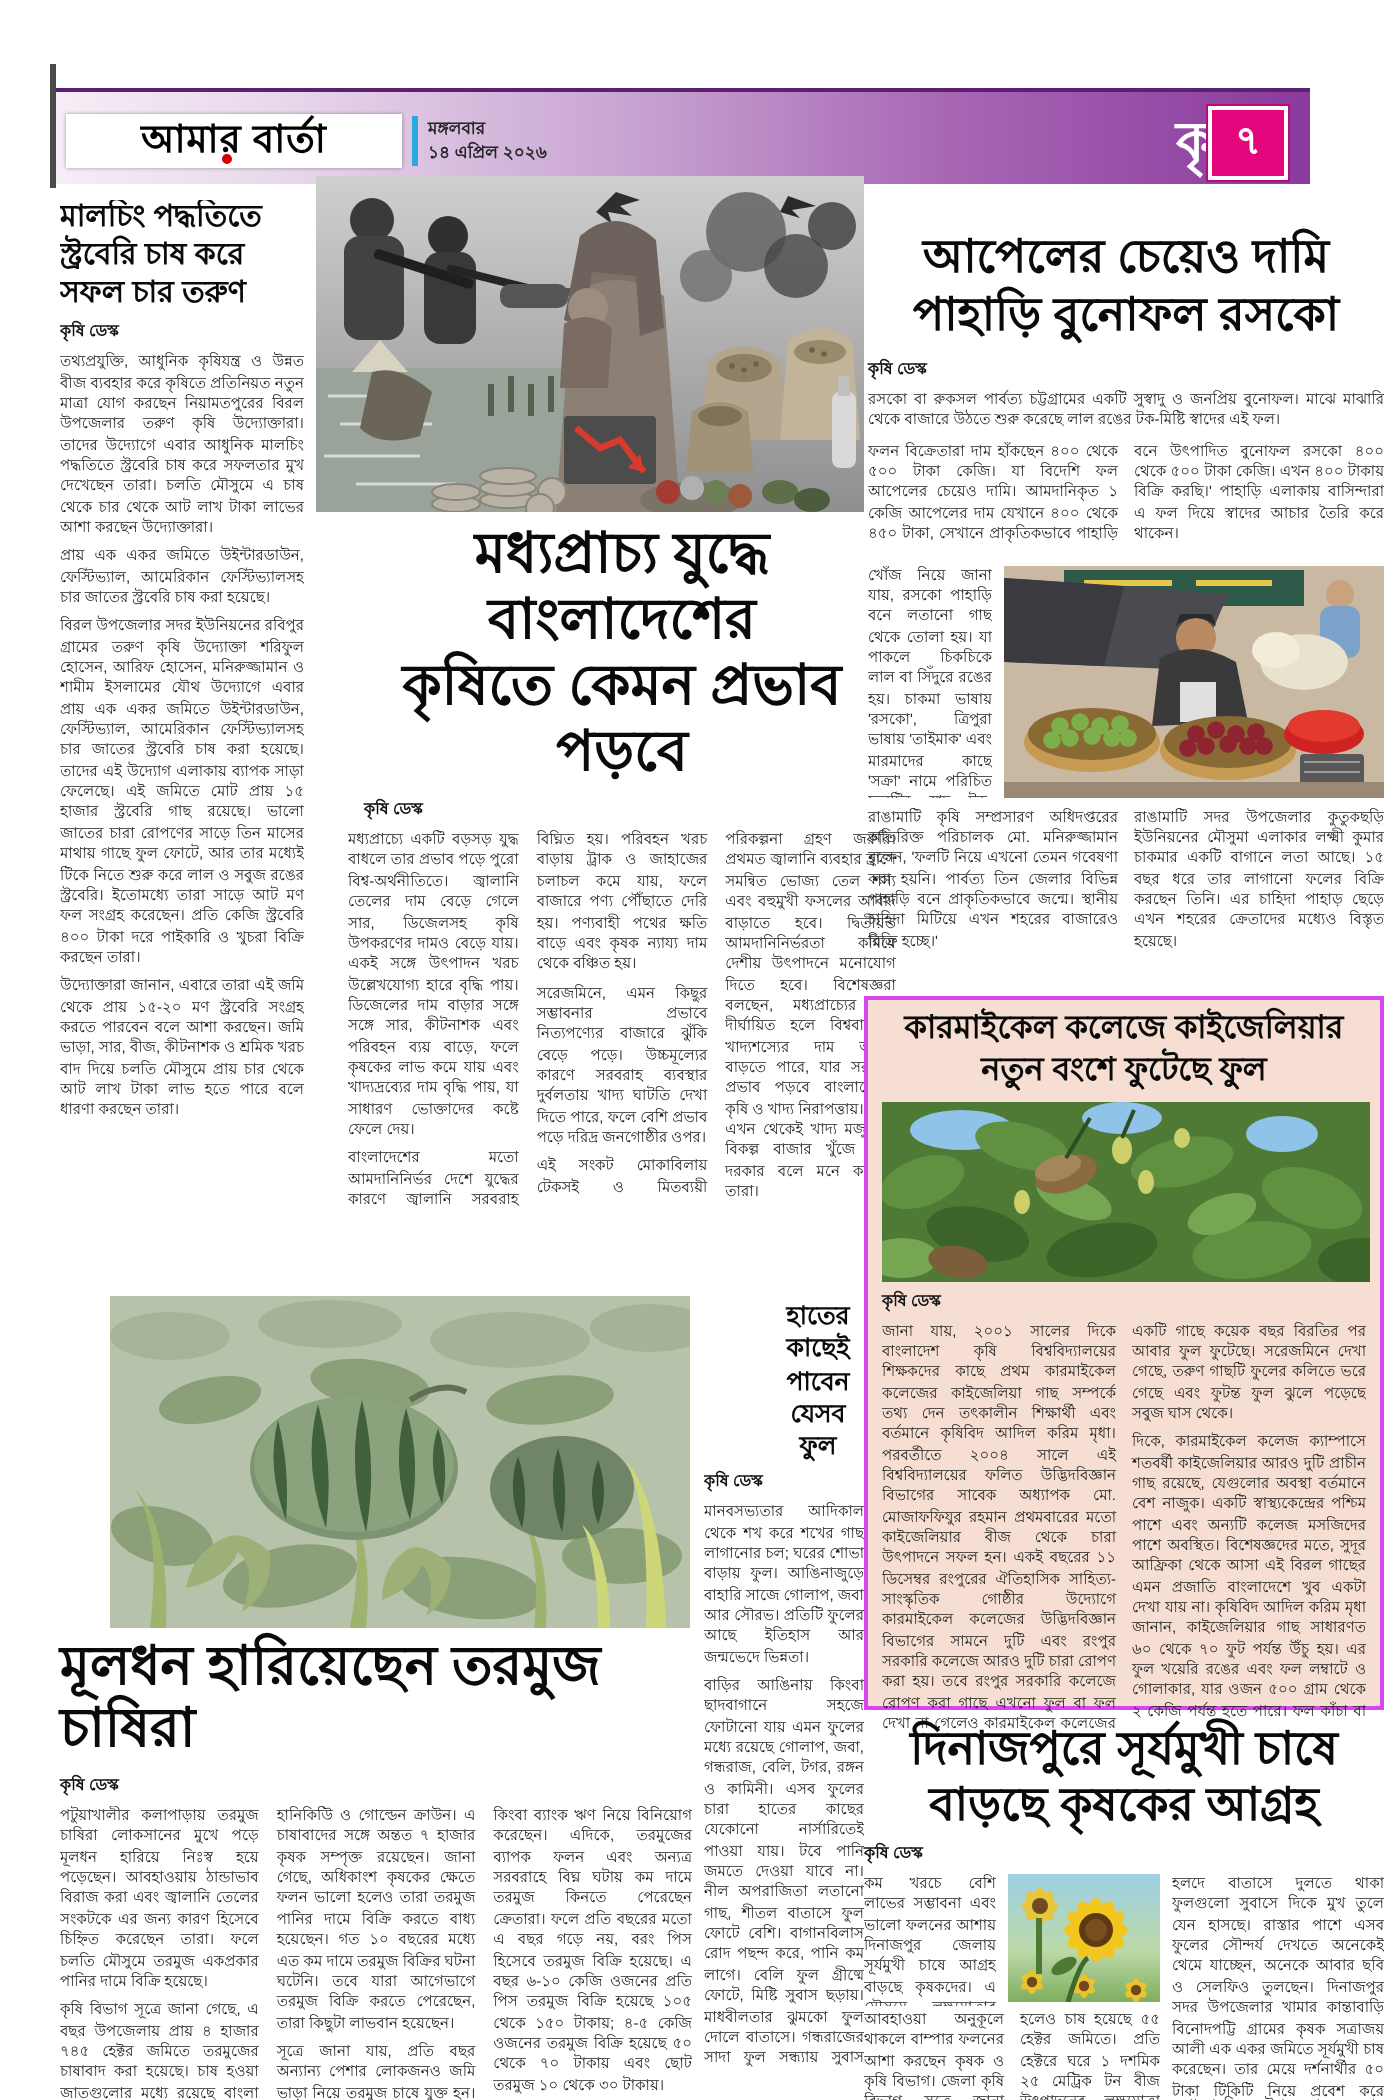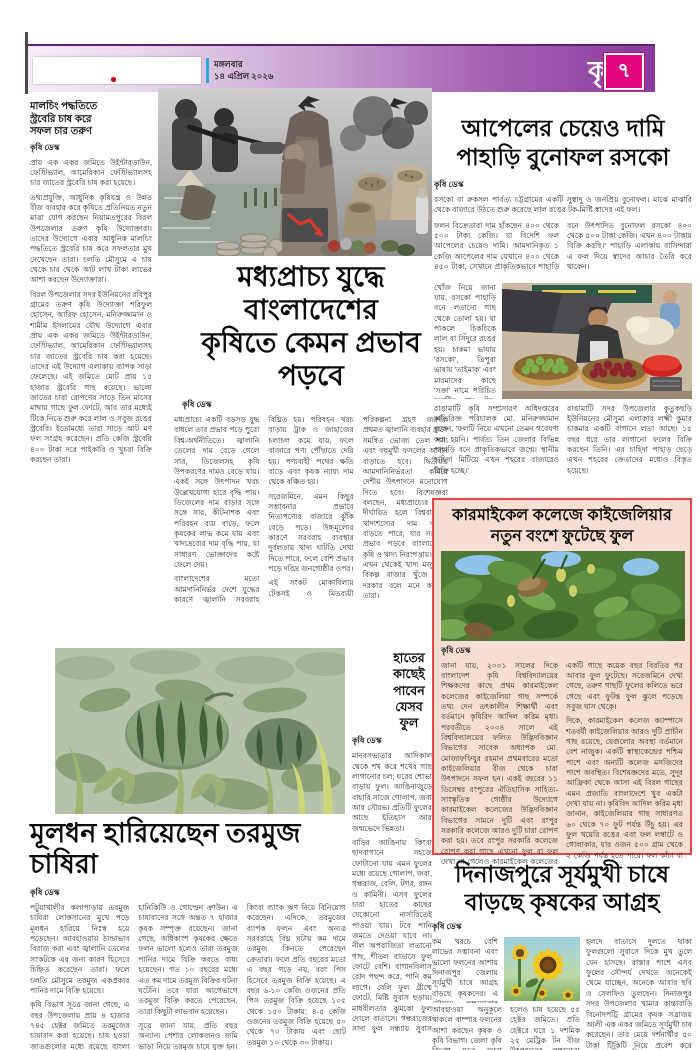--- a/index.html
+++ b/index.html
@@ -23,52 +23,54 @@
   
   .art{position:absolute;}
   .hl{font-weight:bold;color:#0a0a0a;white-space:pre-line;}
   .byline{font-size:8px;font-weight:bold;color:#111;margin:3px 0 4px 0;}
   .bt{font-size:7.5px;line-height:1.38;text-align:justify;color:#222;overflow:hidden;}
   .bt p{margin:0 0 4px 0;}
   .cols2{column-count:2;column-gap:8px;}
   .cols3{column-count:3;column-gap:9px;}
   .photo{display:block;overflow:hidden;}
   .photo svg{display:block;}
-  .boxart{background:#f7ded2;border:2px solid #ef4444;box-sizing:border-box;padding:5px 7px;}
+  .boxart{background:#f7ded2;border:2px solid #d946ef;box-sizing:border-box;padding:5px 7px;}
 </style>
 </head>
 <body>
 
 <div class="page">
 
   <div class="hdr-topline"></div>
   <div class="hdr-band"></div>
   <div class="hdr-sidebar"></div>
   <div class="masthead-box">
+    <span class="masthead-text">আমার বার্তা</span>
     <span class="masthead-dot"></span>
   </div>
   <div class="hdr-divider"></div>
   <div class="hdr-date">
     <div>মঙ্গলবার</div>
     <div>১৪ এপ্রিল ২০২৬</div>
   </div>
   <div class="hdr-section">কৃষি</div>
   <div class="hdr-pagebox">
     <span>৭</span>
   </div>
 
   <div class="art" style="left:30px;top:100px;width:122px;height:546px;overflow:hidden;">
-    <div class="hl" style="font-size:10px;line-height:1.25;">মালচিং পদ্ধতিতে
+    <div class="hl" style="font-size:15px;line-height:1.25;">মালচিং পদ্ধতিতে
 স্ট্রবেরি চাষ করে
 সফল চার তরুণ</div>
     <div class="byline">কৃষি ডেস্ক</div>
     <div class="bt" style="height:460px;">
+      <p>তথ্যপ্রযুক্তি, আধুনিক কৃষিযন্ত্র ও উন্নত বীজ ব্যবহার করে কৃষিতে প্রতিনিয়ত নতুন মাত্রা যোগ করছেন নিয়ামতপুরের বিরল উপজেলার তরুণ কৃষি উদ্যোক্তারা। তাদের উদ্যোগে এবার আধুনিক মালচিং পদ্ধতিতে স্ট্রবেরি চাষ করে সফলতার মুখ দেখেছেন তারা। চলতি মৌসুমে এ চাষ থেকে চার থেকে আট লাখ টাকা লাভের আশা করছেন উদ্যোক্তারা।</p>
       <p>প্রায় এক একর জমিতে উইন্টারডাউন, ফেস্টিভ্যাল, আমেরিকান ফেস্টিভ্যালসহ চার জাতের স্ট্রবেরি চাষ করা হয়েছে।</p>
-      <p>তথ্যপ্রযুক্তি, আধুনিক কৃষিযন্ত্র ও উন্নত বীজ ব্যবহার করে কৃষিতে প্রতিনিয়ত নতুন মাত্রা যোগ করছেন নিয়ামতপুরের বিরল উপজেলার তরুণ কৃষি উদ্যোক্তারা। তাদের উদ্যোগে এবার আধুনিক মালচিং পদ্ধতিতে স্ট্রবেরি চাষ করে সফলতার মুখ দেখেছেন তারা। চলতি মৌসুমে এ চাষ থেকে চার থেকে আট লাখ টাকা লাভের আশা করছেন উদ্যোক্তারা।</p>
       <p>বিরল উপজেলার সদর ইউনিয়নের রবিপুর গ্রামের তরুণ কৃষি উদ্যোক্তা শরিফুল হোসেন, আরিফ হোসেন, মনিরুজ্জামান ও শামীম ইসলামের যৌথ উদ্যোগে এবার প্রায় এক একর জমিতে উইন্টারডাউন, ফেস্টিভ্যাল, আমেরিকান ফেস্টিভ্যালসহ চার জাতের স্ট্রবেরি চাষ করা হয়েছে। তাদের এই উদ্যোগ এলাকায় ব্যাপক সাড়া ফেলেছে। এই জমিতে মোট প্রায় ১৫ হাজার স্ট্রবেরি গাছ রয়েছে। ভালো জাতের চারা রোপণের সাড়ে তিন মাসের মাথায় গাছে ফুল ফোটে, আর তার মধ্যেই টিকে নিতে শুরু করে লাল ও সবুজ রঙের স্ট্রবেরি। ইতোমধ্যে তারা সাড়ে আট মণ ফল সংগ্রহ করেছেন। প্রতি কেজি স্ট্রবেরি ৪০০ টাকা দরে পাইকারি ও খুচরা বিক্রি করছেন তারা।</p>
+      <p>উদ্যোক্তারা জানান, এবারে তারা এই জমি থেকে প্রায় ১৫-২০ মণ স্ট্রবেরি সংগ্রহ করতে পারবেন বলে আশা করছেন। জমি ভাড়া, সার, বীজ, কীটনাশক ও শ্রমিক খরচ বাদ দিয়ে চলতি মৌসুমে প্রায় চার থেকে আট লাখ টাকা লাভ হতে পারে বলে ধারণা করছেন তারা।</p>
     </div>
   </div>
 
   <div class="photo" style="position:absolute;left:158px;top:88px;width:274px;height:168px;">
     <svg width="274" height="168" viewBox="0 0 274 168" preserveAspectRatio="none">
       <defs>
         <linearGradient id="gsky" x1="0" y1="0" x2="0" y2="1">
           <stop offset="0" stop-color="#cfcfcf"></stop>
             <stop offset="1" stop-color="#8f8f8f"></stop>
         </linearGradient>

